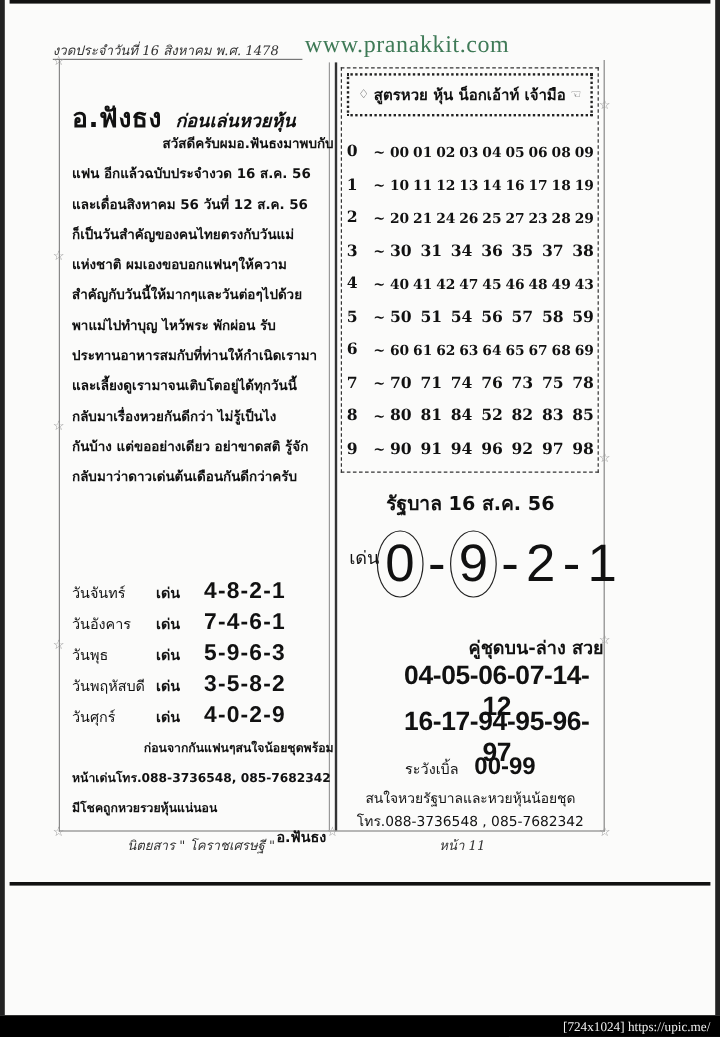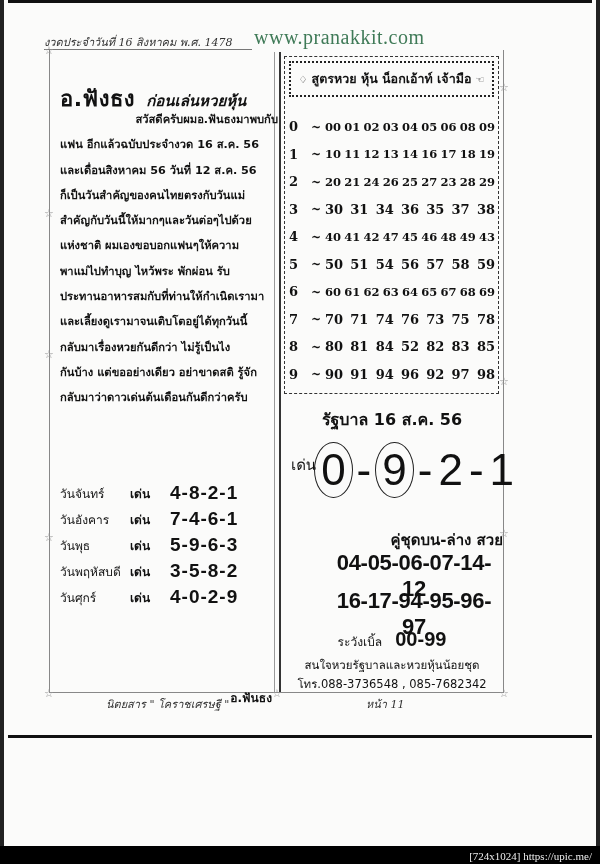--- a/index.html
+++ b/index.html
@@ -142,22 +142,22 @@
     <div class="title">
       <span class="title-main">อ.ฟังธง</span>
       <span class="title-sub">ก่อนเล่นหวยหุ้น</span>
     </div>
 
     <div class="body-text">
       <span class="line first">สวัสดีครับผมอ.ฟันธงมาพบกับ</span>
       <span class="line">แฟน อีกแล้วฉบับประจำงวด 16 ส.ค. 56</span>
       <span class="line">และเดื่อนสิงหาคม 56 วันที่ 12 ส.ค. 56</span>
       <span class="line">ก็เป็นวันสำคัญของคนไทยตรงกับวันแม่</span>
+      <span class="line">แห่งชาติ ผมเองขอบอกแฟนๆให้ความ</span>
       <span class="line">สำคัญกับวันนี้ให้มากๆและวันต่อๆไปด้วย</span>
-      <span class="line">แห่งชาติ ผมเองขอบอกแฟนๆให้ความ</span>
       <span class="line">พาแม่ไปทำบุญ ไหว้พระ พักผ่อน รับ</span>
       <span class="line">ประทานอาหารสมกับที่ท่านให้กำเนิดเรามา</span>
       <span class="line">และเลี้ยงดูเรามาจนเติบโตอยู่ได้ทุกวันนี้</span>
       <span class="line">กลับมาเรื่องหวยกันดีกว่า ไม่รู้เป็นไง</span>
       <span class="line">กันบ้าง แต่ขออย่างเดียว อย่าขาดสติ รู้จัก</span>
       <span class="line">กลับมาว่าดาวเด่นต้นเดือนกันดีกว่าครับ</span>
     </div>
 
     <div class="day-list">
       <div class="day-row">
@@ -180,20 +180,25 @@
         <span class="day-play">เด่น</span>
         <span class="day-nums">3-5-8-2</span>
       </div>
       <div class="day-row">
         <span class="day-name">วันศุกร์</span>
         <span class="day-play">เด่น</span>
         <span class="day-nums">4-0-2-9</span>
       </div>
     </div>
 
+    <div class="closing">
+      <span class="l1">ก่อนจากกันแฟนๆสนใจน้อยชุดพร้อม</span>
+      <span class="l2">หน้าเด่นโทร.088-3736548, 085-7682342</span>
+      <span class="l3">มีโชคถูกหวยรวยหุ้นแน่นอน</span>
+    </div>
     <div class="signature">อ.ฟันธง</div>
   </div>
 
   <div class="right-col">
     <div class="formula-box">
       <div class="formula-title-box">
         <span class="drop-icon">♢</span>
         <span class="formula-title">สูตรหวย หุ้น น็อกเอ้าท์ เจ้ามือ</span>
         <span class="drop-icon">☜</span>
       </div>

